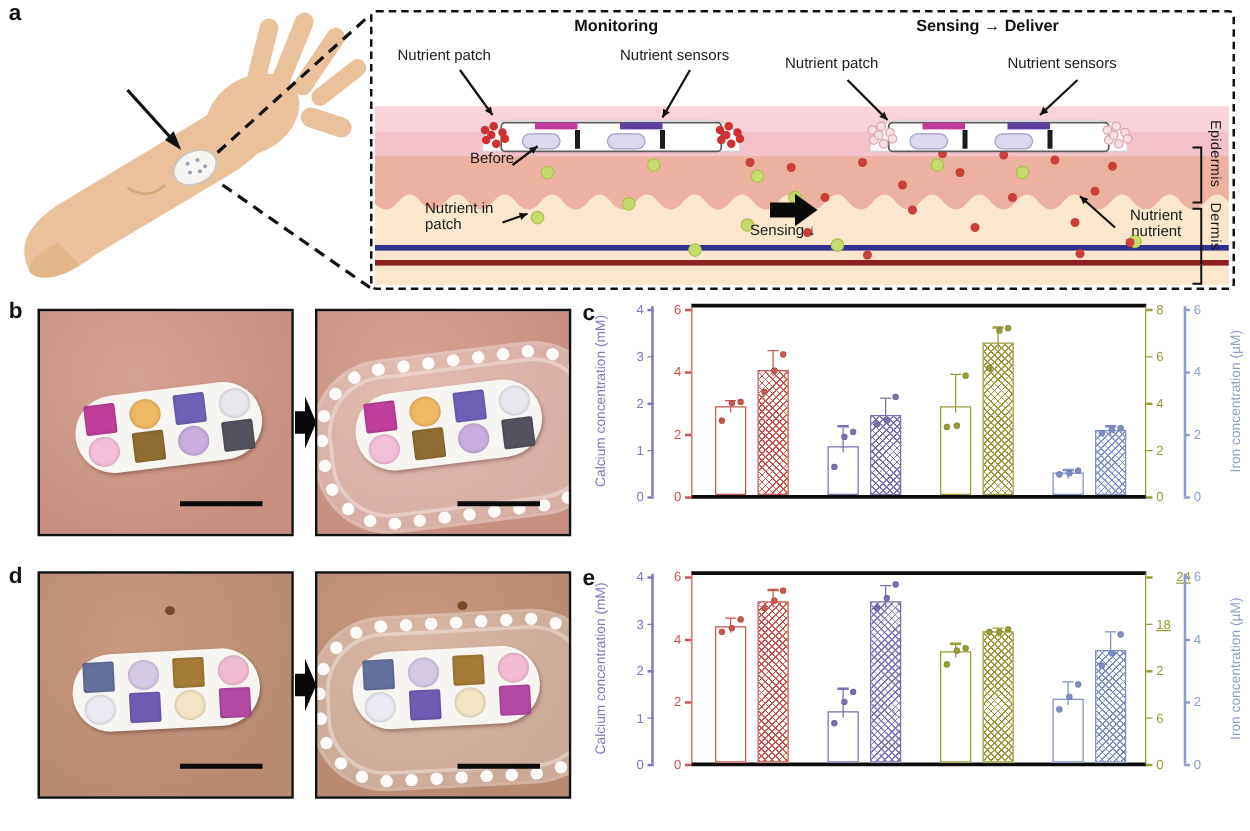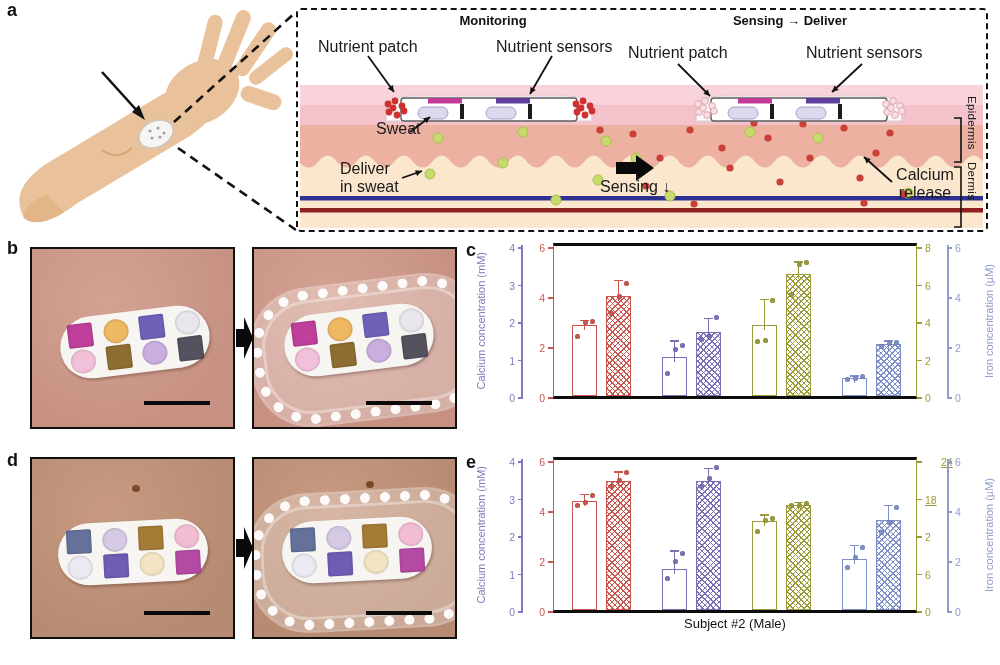--- a/index.html
+++ b/index.html
@@ -5,21 +5,21 @@
   html,body{margin:0;padding:0;background:#ffffff;}
   .page{position:relative;width:1000px;height:665px;background:#fff;overflow:hidden;
         font-family:"Liberation Sans", sans-serif;color:#111;}
   .plabel{position:absolute;font-size:18px;font-weight:bold;color:#111;}
   
   .a-caption{position:absolute;left:24px;top:16px;width:212px;font-size:13.5px;line-height:1.25;color:#222;}
   .arm-svg{position:absolute;left:6px;top:6px;}
   .schema-box{position:absolute;left:296px;top:8px;width:692px;height:224px;
               border:2.5px dashed #111;border-radius:5px;box-sizing:border-box;background:#fff;}
   .schema-svg{position:absolute;left:0;top:0;}
-  .sch-label{position:absolute;font-size:16px;line-height:1.1;color:#1a1a1a;}
+  .sch-label{position:absolute;font-size:12px;line-height:1.1;color:#1a1a1a;}
   .sch-title{position:absolute;font-size:13px;font-weight:bold;text-align:center;color:#111;}
   .vword{position:absolute;writing-mode:vertical-rl;font-size:11.5px;color:#1a1a1a;letter-spacing:.3px;}
   
   .photo{position:absolute;width:205px;height:182px;border:2px solid #111;box-sizing:border-box;overflow:hidden;}
   .patch{position:absolute;border-radius:31px;background:#f7f5f2;box-shadow:1px 2px 3px rgba(60,30,20,.35);}
   .chip{position:absolute;}
   .mesh{position:absolute;border:10px dotted rgba(255,255,255,.95);background:rgba(255,255,255,.28);
         box-shadow:0 0 0 3px rgba(255,255,255,.35), inset 0 0 0 3px rgba(255,255,255,.35);}
   .scalebar{position:absolute;height:4px;background:#0a0a0a;}
   .mole{position:absolute;width:8px;height:7px;border-radius:50%;background:#7a4a28;}
@@ -189,24 +189,24 @@
         <path d="M656,157 h7 v60 h-7" fill="none" stroke="#111" stroke-width="1.6"></path>
       </svg>
 
     <div class="sch-title" style="left:392px;top:3px;width:200px">Sensing → Deliver</div>
     <div class="sch-title" style="left:100px;top:3px;width:190px">Monitoring</div>
 
     <div class="sch-label" style="left:20px;top:28px">Nutrient patch</div>
     <div class="sch-label" style="left:198px;top:28px">Nutrient sensors</div>
     <div class="sch-label" style="left:330px;top:34px">Nutrient patch</div>
     <div class="sch-label" style="left:508px;top:34px">Nutrient sensors</div>
-    <div class="sch-label" style="left:78px;top:110px">Sweat</div>
-    <div class="sch-label" style="left:42px;top:150px;width:66px">Deliver in sweat</div>
+    <div class="sch-label" style="left:78px;top:110px">Before</div>
+    <div class="sch-label" style="left:42px;top:150px;width:66px">Nutrient in patch</div>
     <div class="sch-label" style="left:302px;top:168px">Sensing ↓</div>
-    <div class="sch-label" style="left:596px;top:156px;width:62px;text-align:center">Calcium release</div>
+    <div class="sch-label" style="left:596px;top:156px;width:62px;text-align:center">Nutrient nutrient</div>
     <div class="vword" style="left:668px;top:86px;height:96px">Epidermis</div>
     <div class="vword" style="left:668px;top:152px;height:70px">Dermis</div>
   </div>
 
   <div id="photo-b1" class="photo" style="left: 30px; top: 247px; background: radial-gradient(circle at 38% 30%, rgb(212, 162, 147), rgb(198, 145, 131) 75%);">
       <div class="patch" style="left: 28px; top: 62px; width: 150px; height: 62px; transform: rotate(-7deg);">
         <div class="chip" style="left: 9px; top: 6px; width: 25px; height: 24px; background: rgb(191, 63, 154); border-radius: 2px; box-shadow: rgba(0, 0, 0, 0.25) 0px 0px 3px inset;"></div>
         <div class="chip" style="left: 45px; top: 6px; width: 25px; height: 24px; background: rgb(239, 184, 99); border-radius: 50%; box-shadow: rgba(0, 0, 0, 0.25) 0px 0px 3px inset;"></div>
         <div class="chip" style="left: 81px; top: 6px; width: 25px; height: 24px; background: rgb(110, 98, 184); border-radius: 2px; box-shadow: rgba(0, 0, 0, 0.25) 0px 0px 3px inset;"></div>
         <div class="chip" style="left: 117px; top: 6px; width: 25px; height: 24px; background: rgb(233, 230, 238); border-radius: 50%; box-shadow: rgba(0, 0, 0, 0.25) 0px 0px 3px inset;"></div>
@@ -492,16 +492,15 @@
             <div style="position: absolute; top: 152px; width: 5px; height: 1.6px; background: rgb(143, 156, 204); left: 0px;"></div>
             <div class="ticknum" style="top: 98px; color: rgb(143, 156, 204); left: 8px;">2</div>
             <div style="position: absolute; top: 102px; width: 5px; height: 1.6px; background: rgb(143, 156, 204); left: 0px;"></div>
             <div class="ticknum" style="top: 48px; color: rgb(143, 156, 204); left: 8px;">4</div>
             <div style="position: absolute; top: 52px; width: 5px; height: 1.6px; background: rgb(143, 156, 204); left: 0px;"></div>
             <div class="ticknum" style="top: -2px; color: rgb(143, 156, 204); left: 8px;">6</div>
             <div style="position: absolute; top: 2px; width: 5px; height: 1.6px; background: rgb(143, 156, 204); left: 0px;"></div>
           </div>
         </div>
       </div>
-      <div class="xlabel">Subject #2 (Male)</div>
     </div>
 
 </div>
 
 </body></html>

